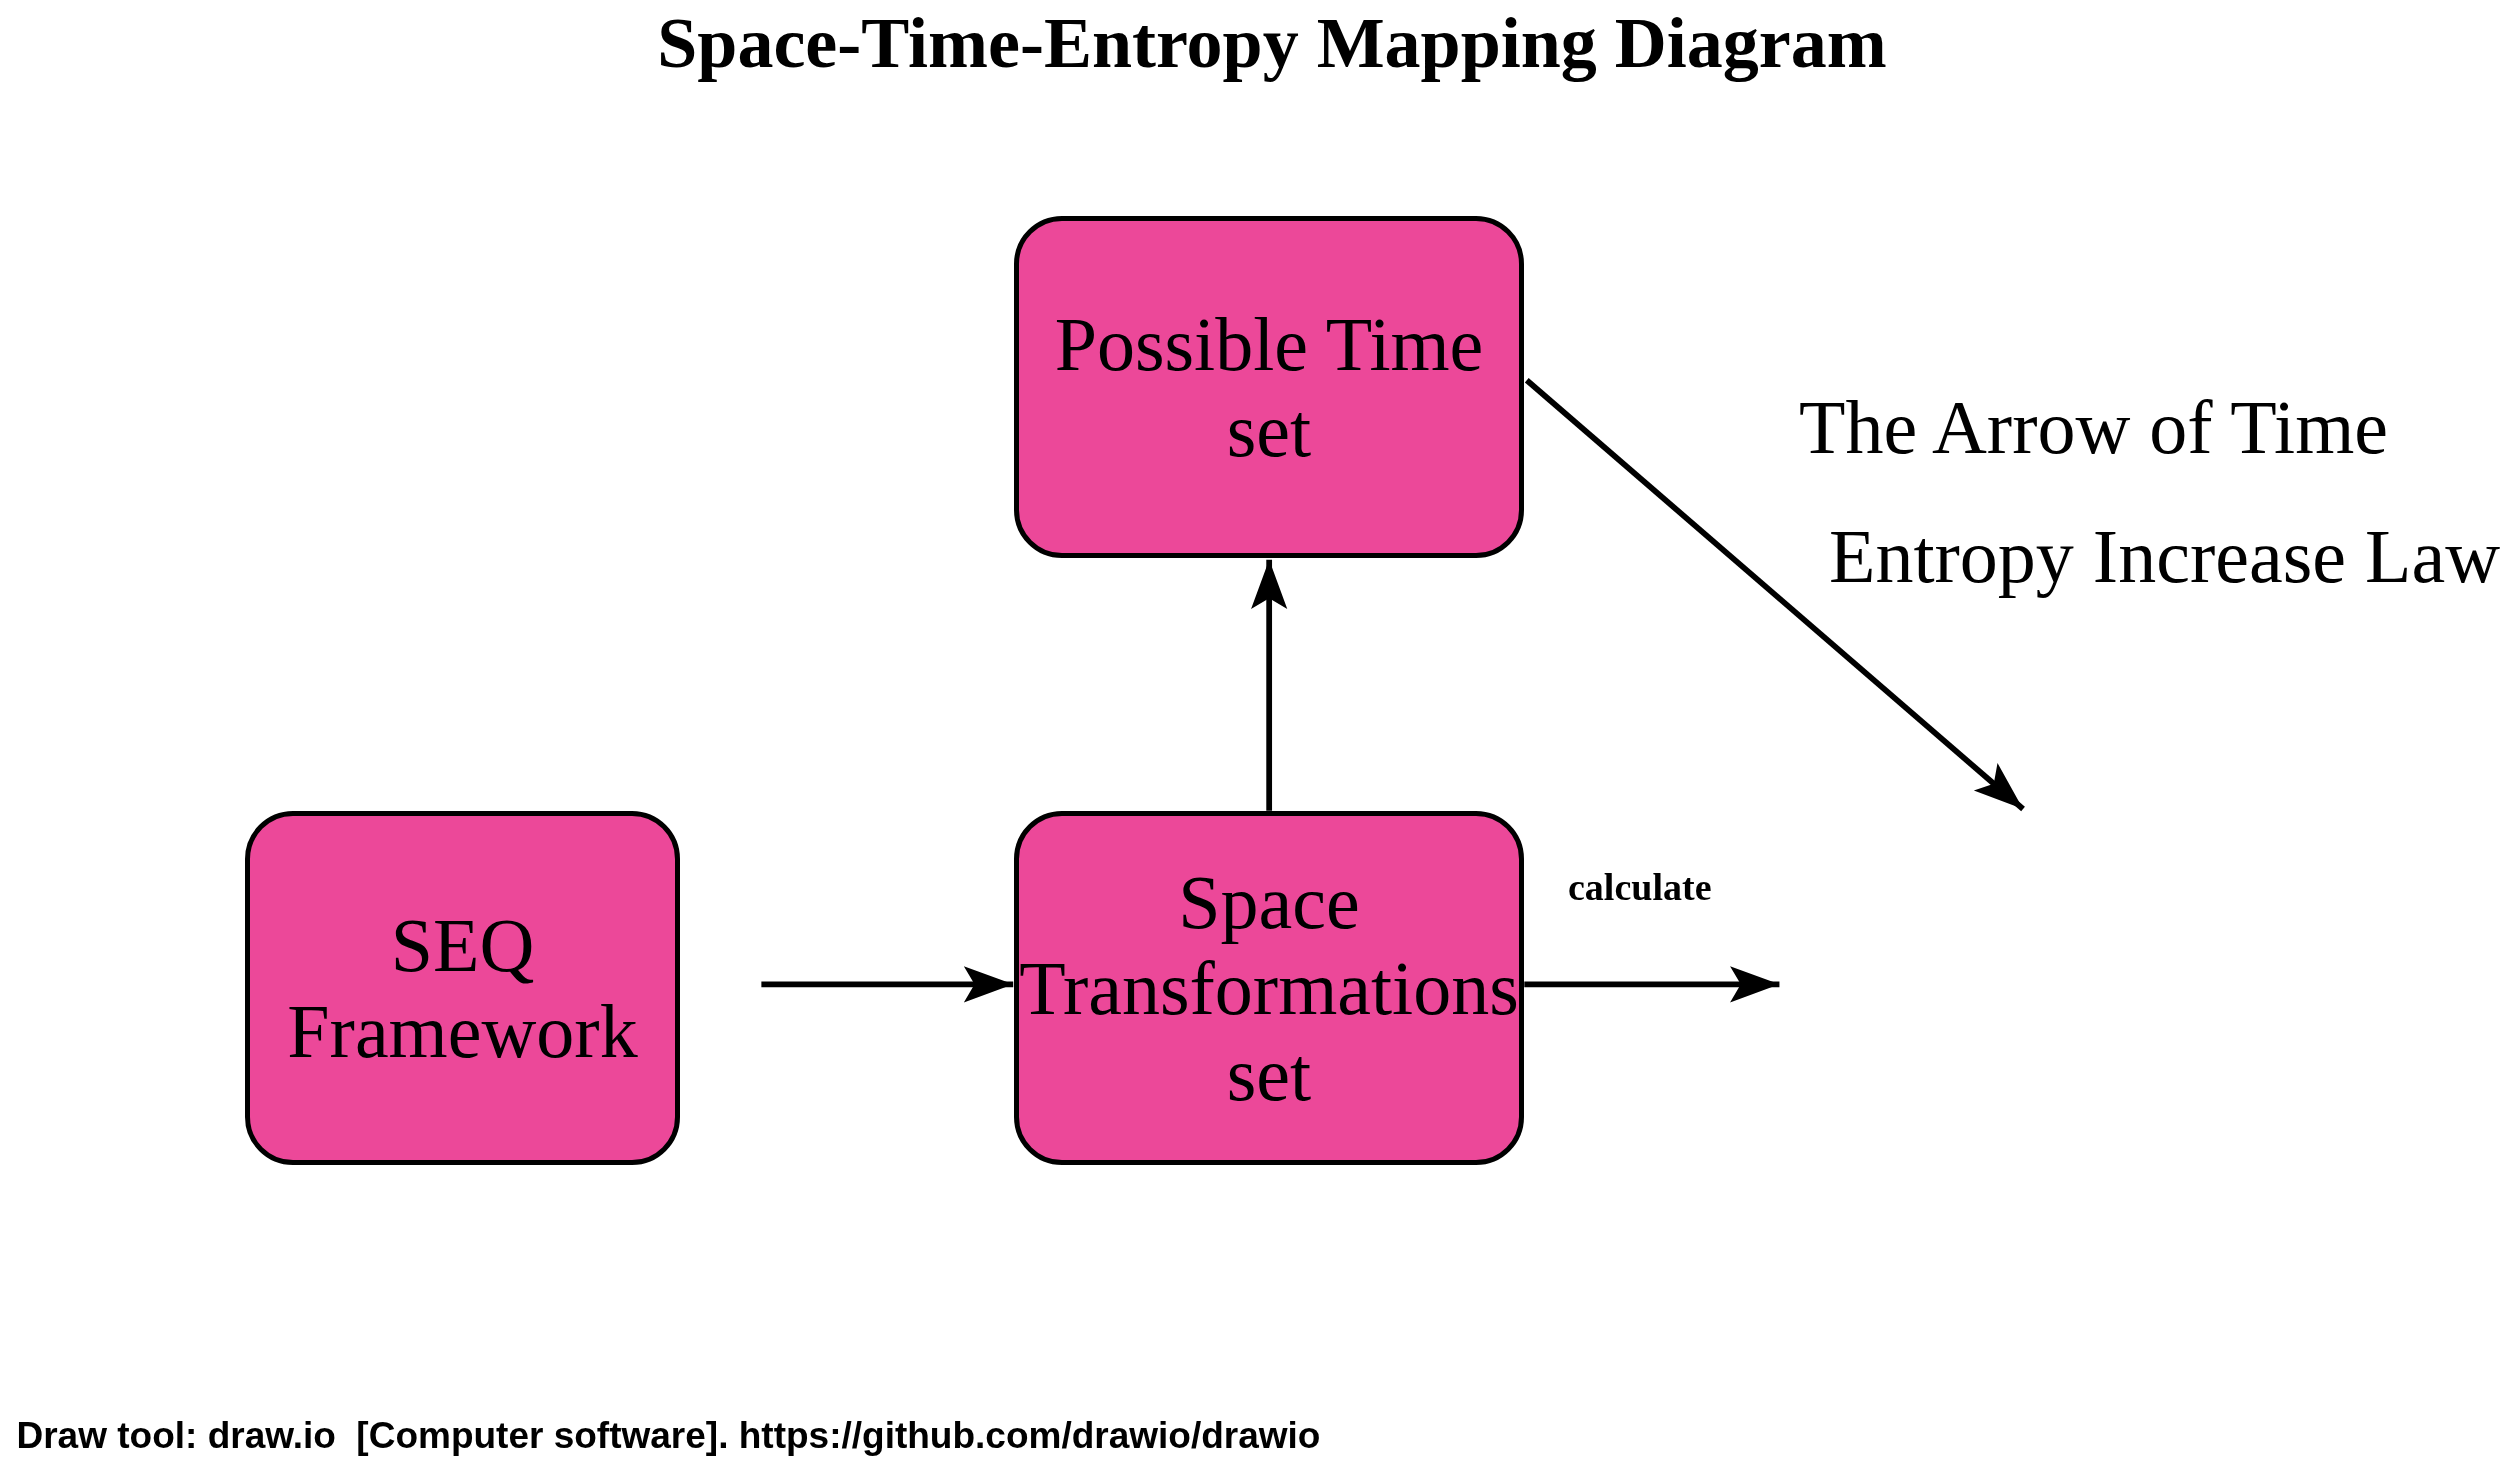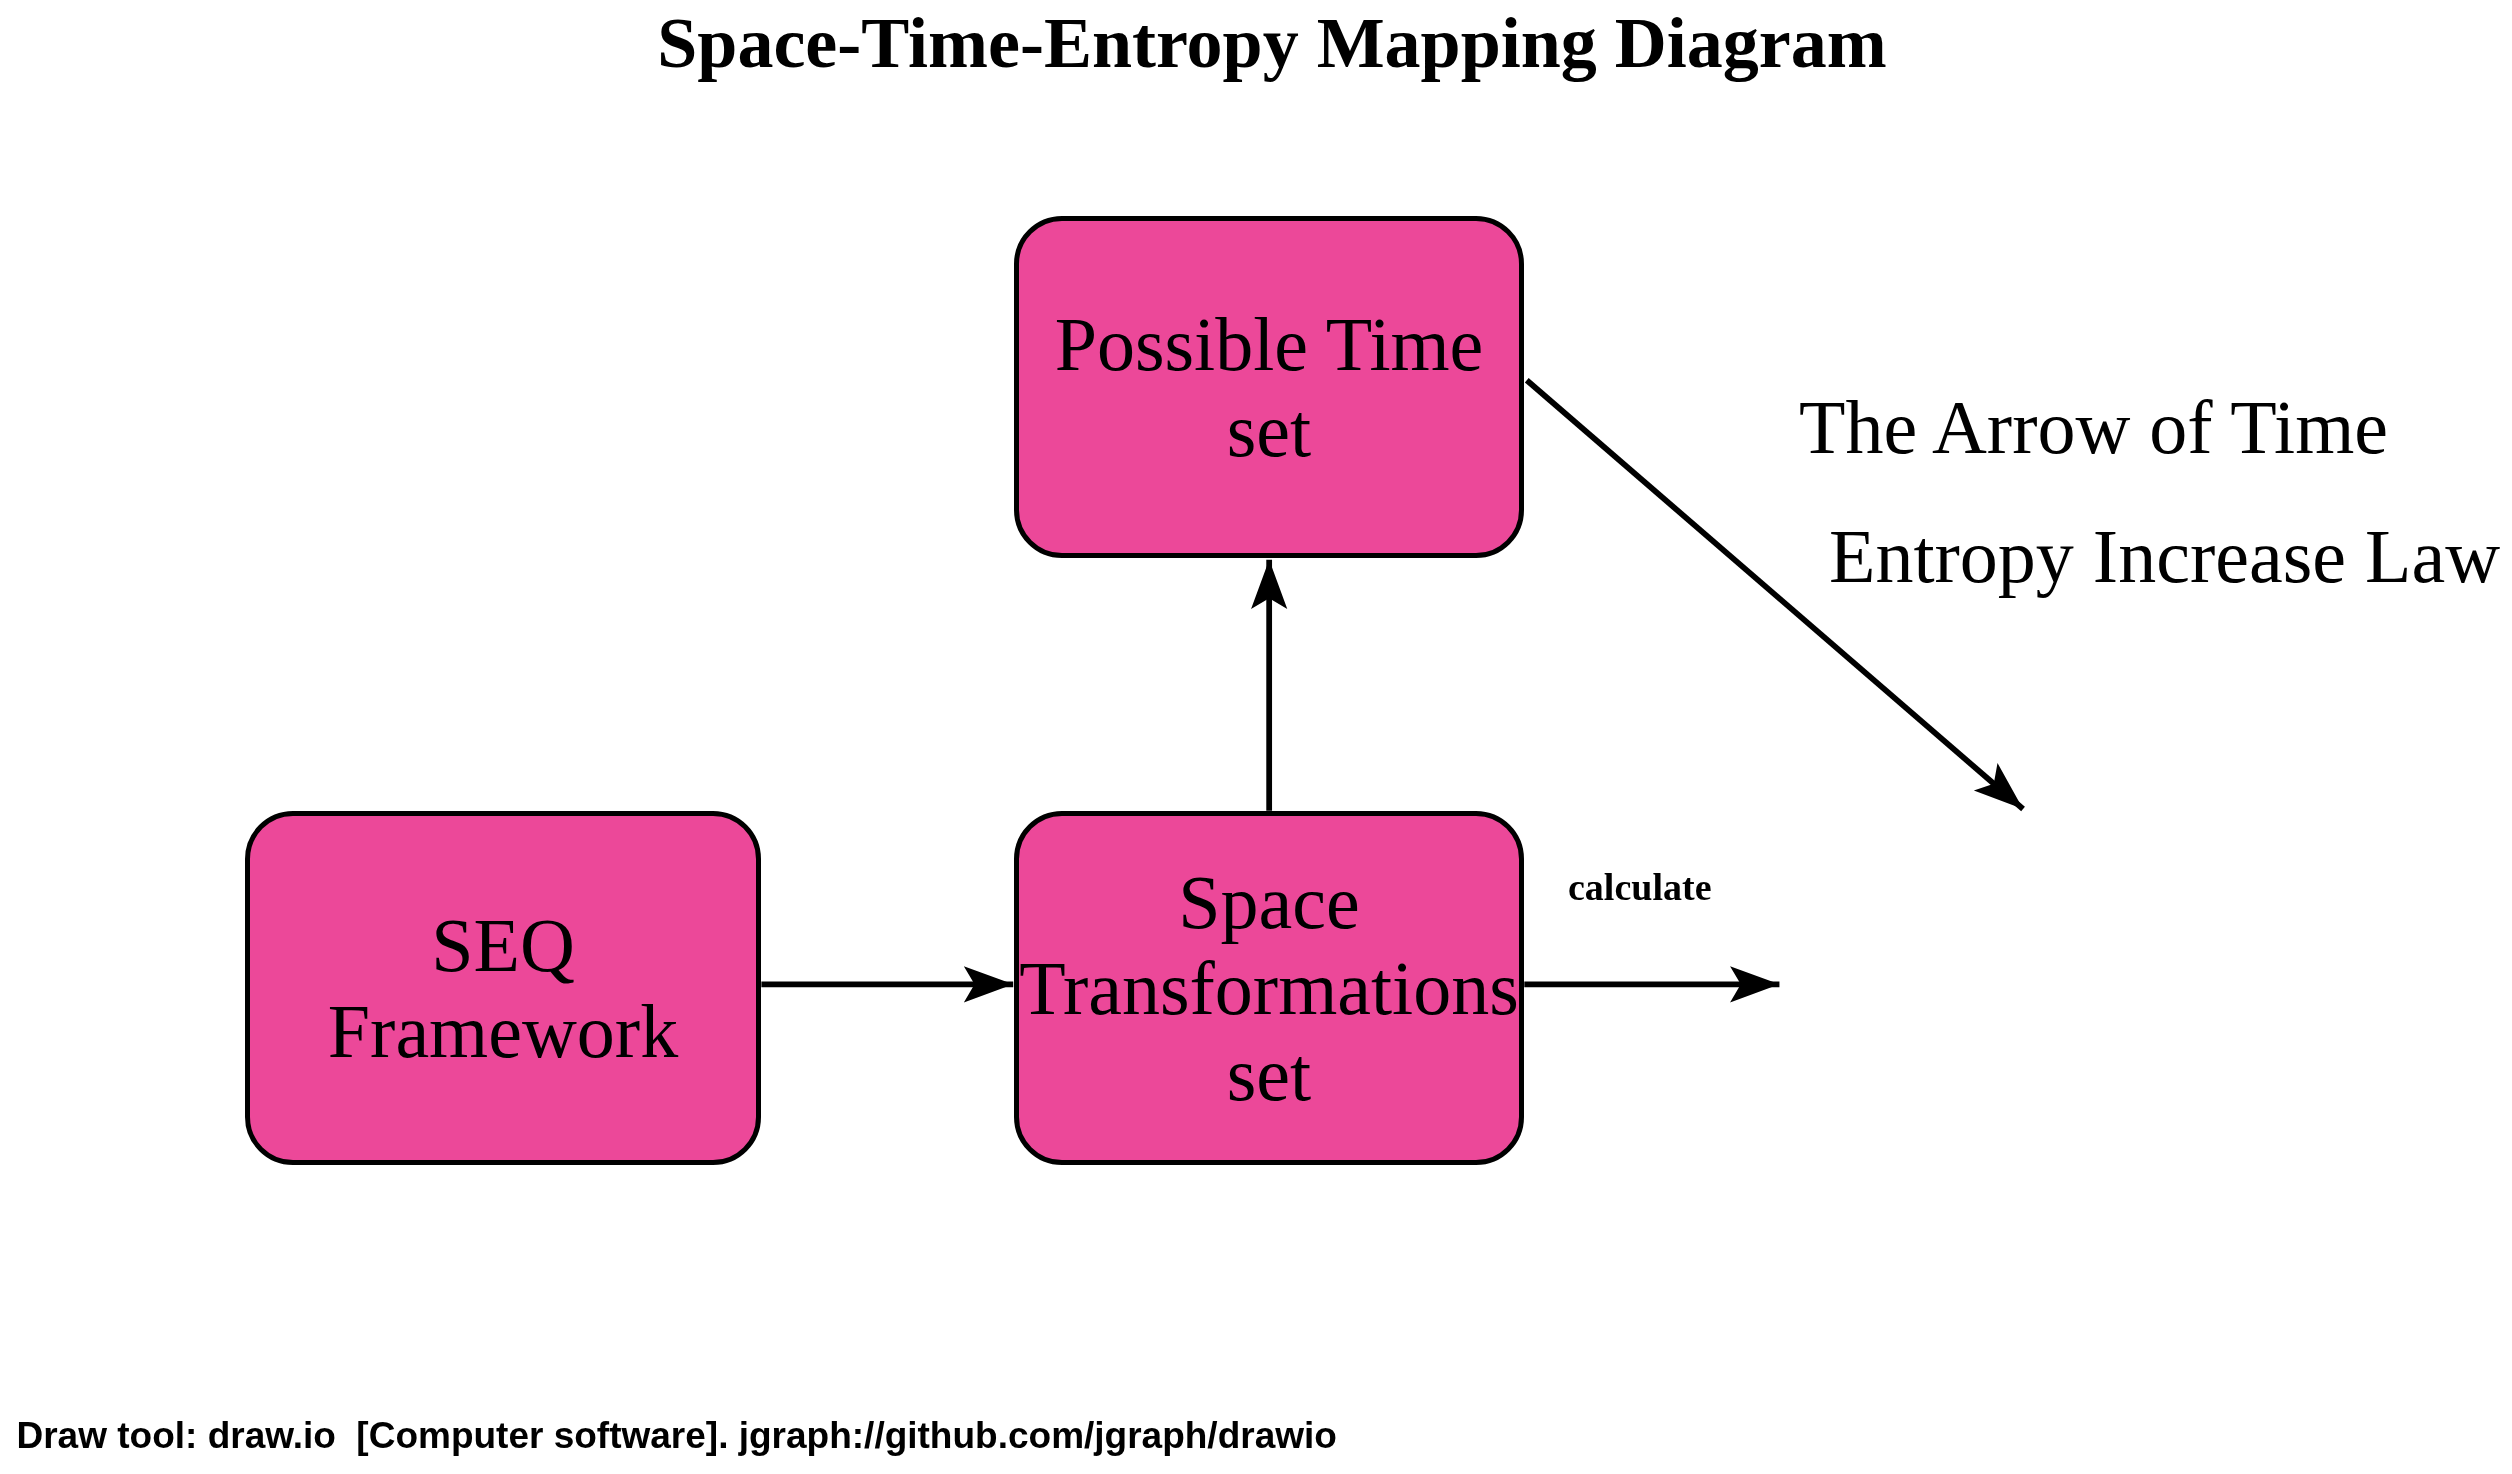--- a/index.html
+++ b/index.html
@@ -47,21 +47,21 @@
     font-size: 76px;
     line-height: 86px;
     text-align: center;
   }
   .node .line {
     display: block;
     flex: 0 0 auto;
     white-space: pre;
   }
   .node-possible-time { left: 1014px; top: 216px;  width: 510px; height: 342px; }
-  .node-seq           { left: 245px;  top: 811px;  width: 516px; height: 354px; }
+  .node-seq           { left: 245px;  top: 811px;  width: 435px; height: 354px; }
   .node-space         { left: 1014px; top: 811px;  width: 510px; height: 354px; }
   .node-entropy       { left: 1781px; top: 811px;  width: 514px; height: 354px; }
   .annotation {
     position: absolute;
     font-size: 76px;
     line-height: 1;
     white-space: pre;
   }
   .annotation-line1 { left: 1799px; top: 389px; }
   .annotation-line2 { left: 1829px; top: 518px; }
@@ -119,16 +119,16 @@
     <span class="line">Transformations</span>
     <span class="line">set</span>
   </div>
 
 
   <div class="edge-label">calculate</div>
 
   <div class="annotation annotation-line2">Entropy Increase Law</div>
   <div class="annotation annotation-line1">The Arrow of Time</div>
 
-  <div class="footer">Draw tool: draw.io  [Computer software]. jgraph://github.com/jgraph/drawio</div>
+  <div class="footer">Draw tool: draw.io  [Computer software]. https://github.com/drawio/drawio</div>
 
 </div>
 
 
 </body></html>

